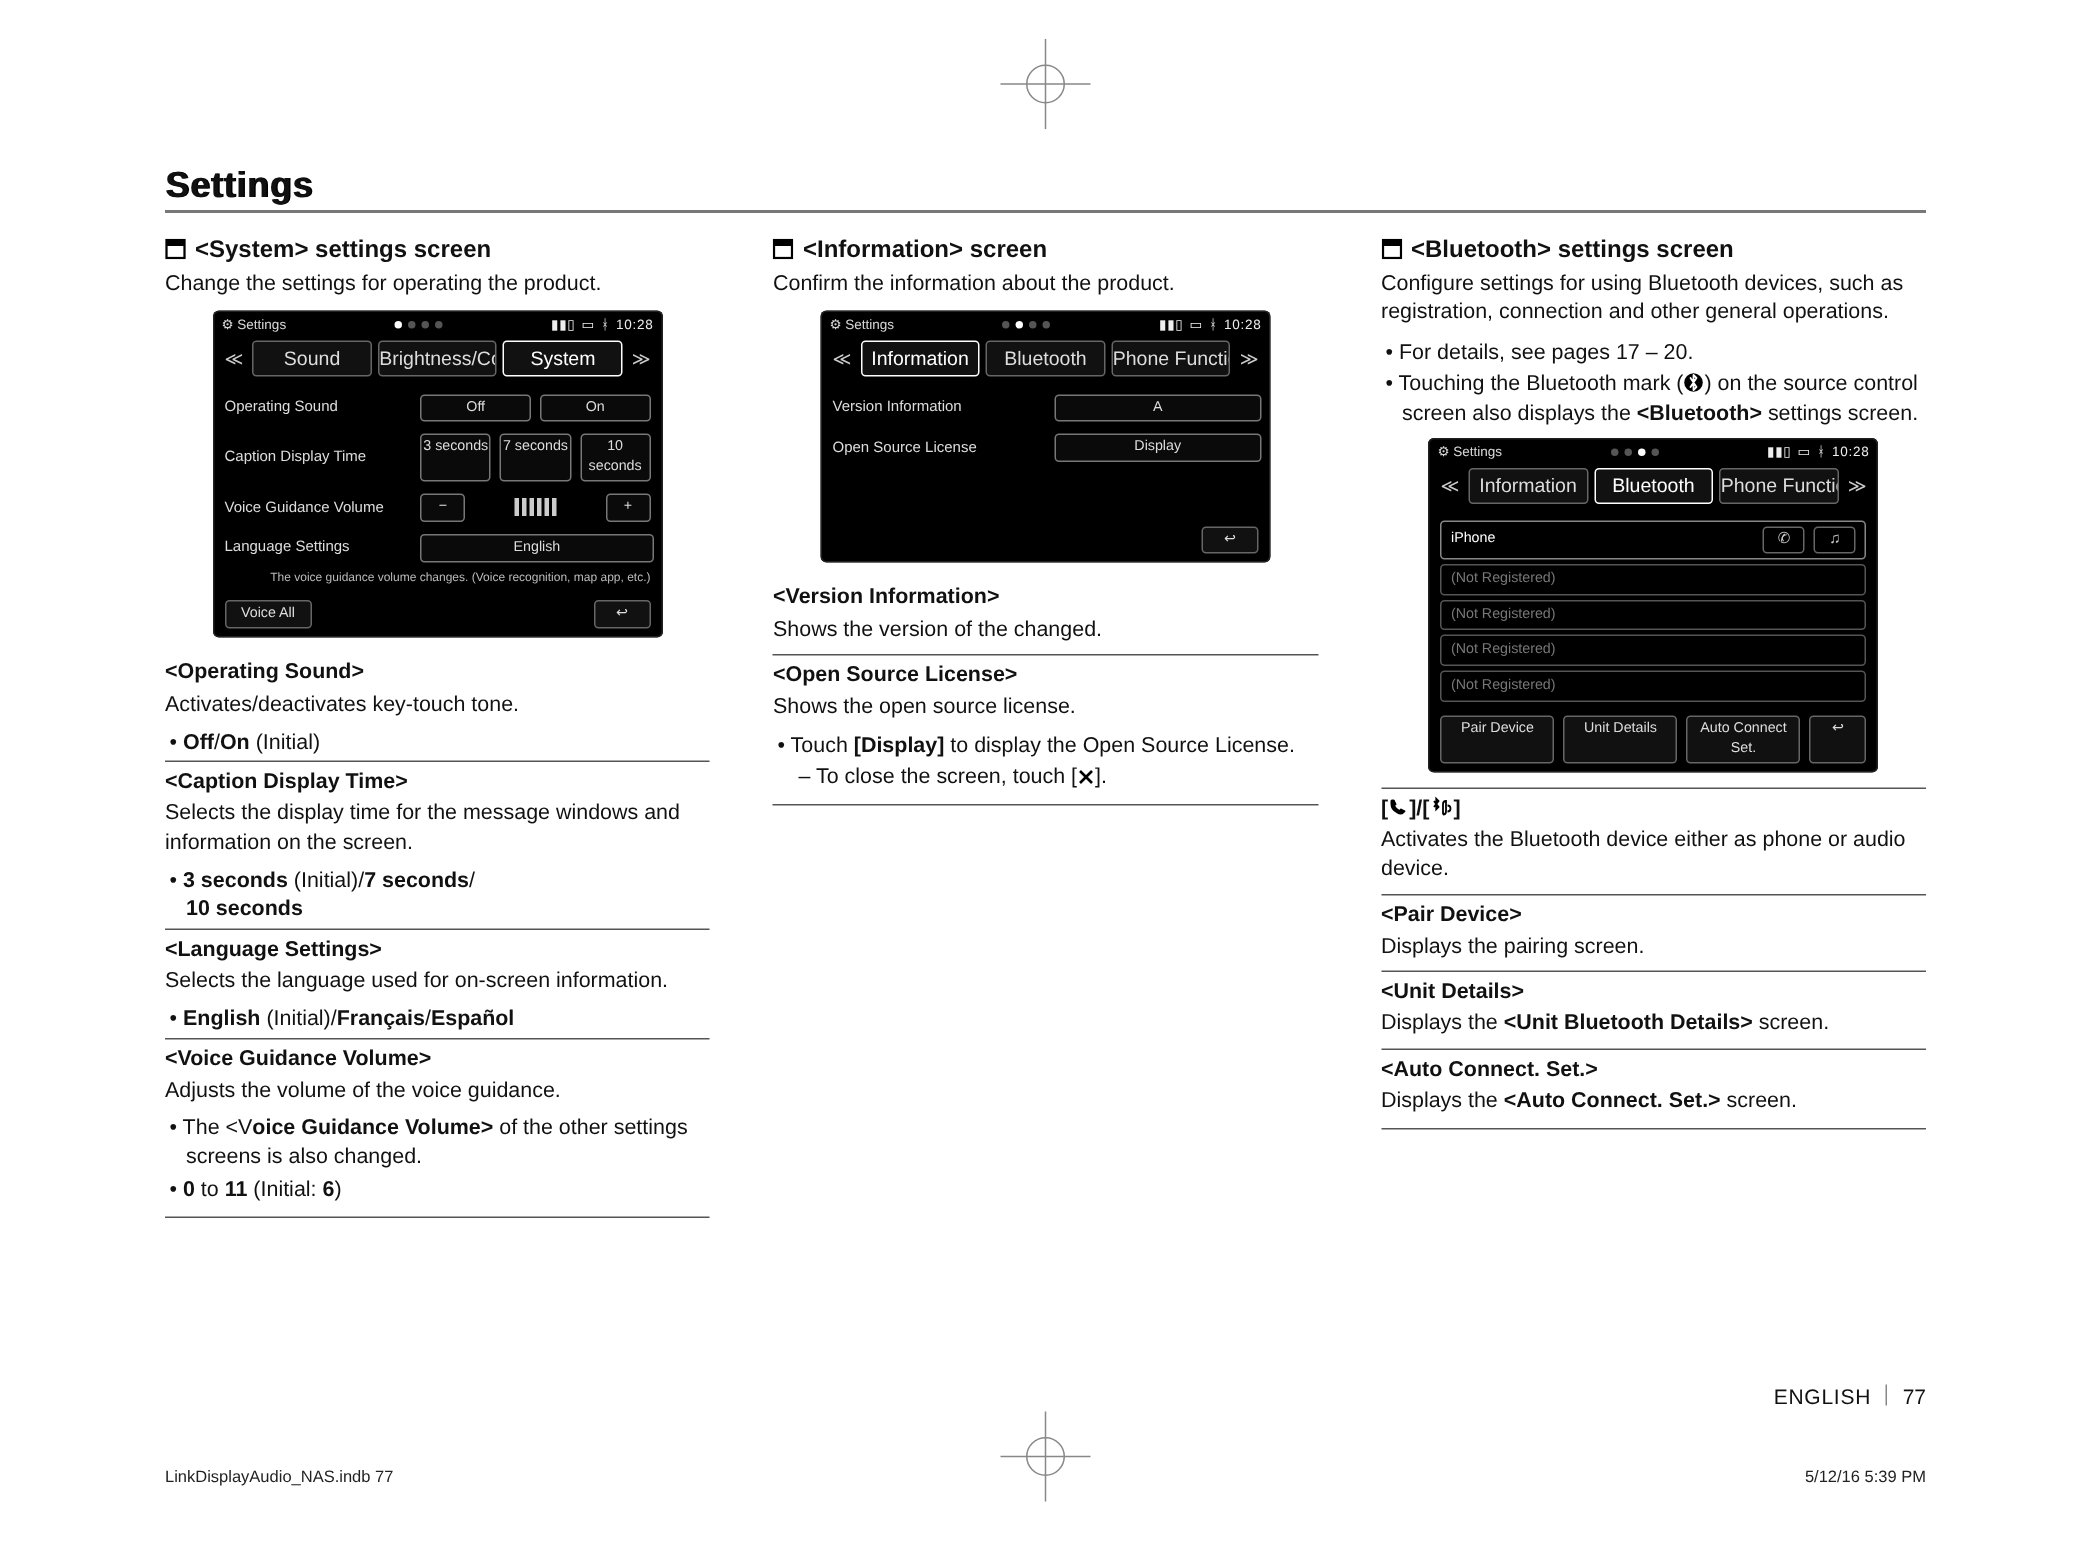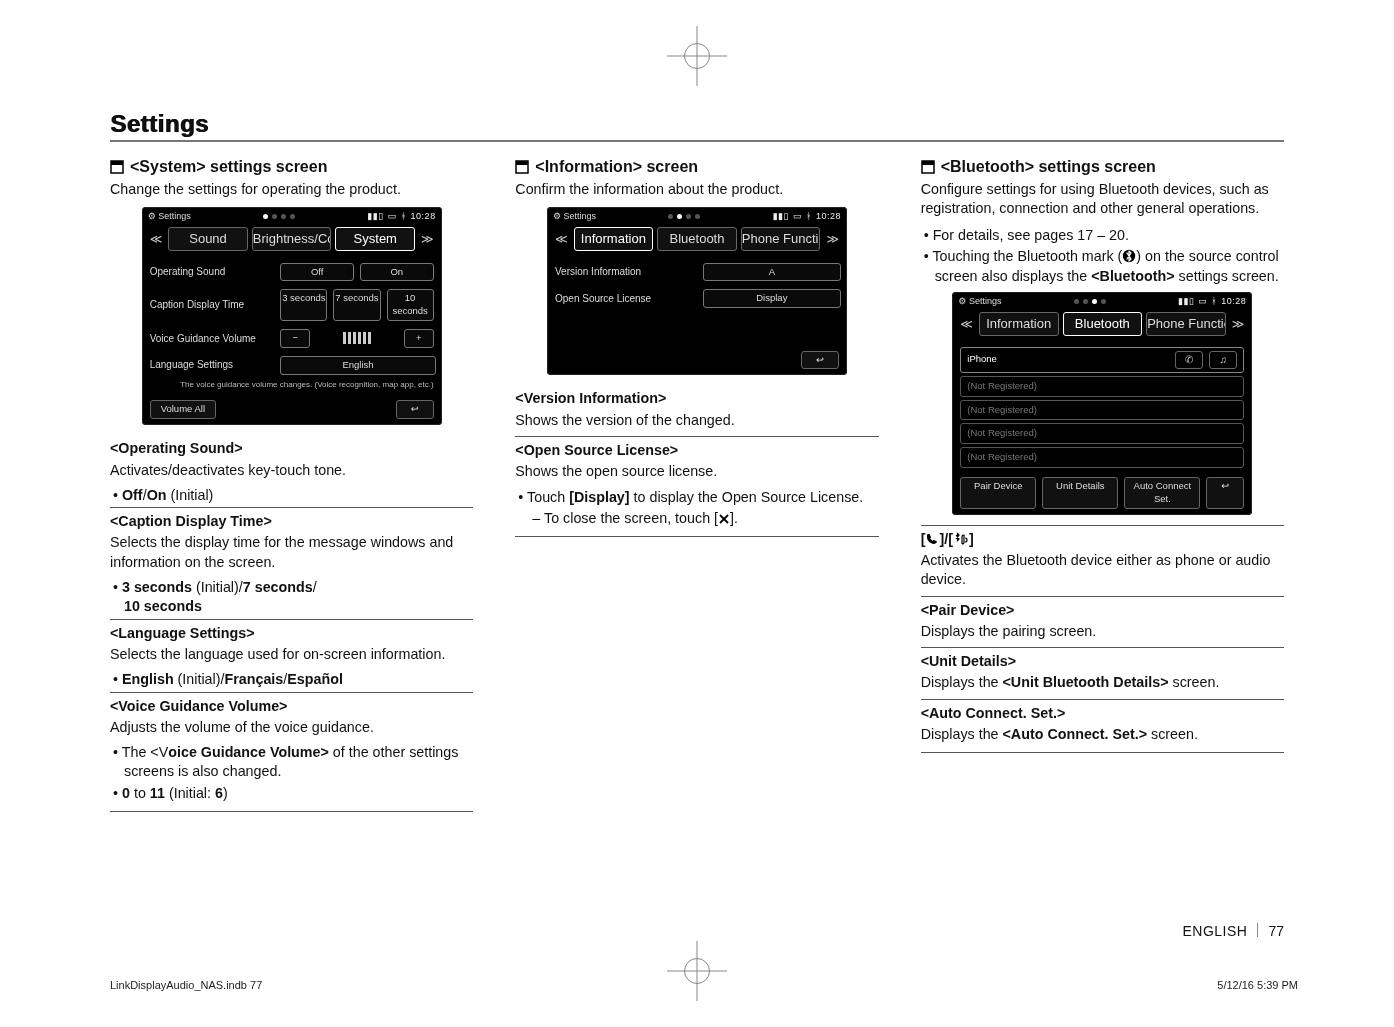--- a/index.html
+++ b/index.html
@@ -49,21 +49,21 @@
 .dev-footer .fbtn{border:1px solid #666;border-radius:3px;padding:2px 10px;color:#ddd;font-size:9.5px;background:#111}
 .dev-footer .fbtn.ret{padding:2px 14px}
 .btlist .listrow{border:1px solid #555;border-radius:3px;margin:3px 0;padding:3px 6px;color:#777;display:flex;justify-content:space-between;align-items:center;font-size:9.5px}
 .btlist .listrow.first{color:#fff;border-color:#888}
 .btlist .icons{display:flex;gap:6px}
 .btlist .ic{border:1px solid #666;border-radius:3px;width:26px;height:16px;display:flex;align-items:center;justify-content:center;color:#ccc;font-size:10px}
 .footer{position:absolute;left:110px;right:110px;bottom:88px;display:flex;justify-content:flex-end;font-size:14px;color:#111}
 .footer .eng{letter-spacing:.5px}
 .footer .sep{margin:0 10px;border-left:1px solid #888;height:14px}
 .indb{position:absolute;left:110px;bottom:36px;font-size:11px;color:#222}
-.ts{position:absolute;right:96px;bottom:36px;font-size:11px;color:#222}
+.ts{position:absolute;right:110px;bottom:36px;font-size:11px;color:#222}
 .reg-cross{position:absolute;left:50%;top:26px;transform:translateX(-50%);width:60px;height:60px;pointer-events:none}
 .reg-cross::before,.reg-cross::after{content:"";position:absolute;background:#888}
 .reg-cross::before{left:50%;top:0;width:1px;height:60px;transform:translateX(-.5px)}
 .reg-cross::after{top:50%;left:0;height:1px;width:60px;transform:translateY(-.5px)}
 .reg-cross .c{position:absolute;left:50%;top:50%;width:24px;height:24px;border:1px solid #888;border-radius:50%;transform:translate(-50%,-50%)}
 .reg-cross2{top:auto;bottom:26px}
 b{font-weight:700}
 </style>
 </head>
 <body>
@@ -144,21 +144,21 @@
               </div>
             <div class="dev-row">
                 <span class="label">Language Settings</span>
               <span class="vals">
                   <span class="pill wide">English</span>
                 </span>
               </div>
             <div class="dev-note">The voice guidance volume changes. (Voice recognition, map app, etc.)</div>
           </div>
           <div class="dev-footer">
-            <span class="fbtn">Volume All</span>
+            <span class="fbtn">Voice All</span>
             <span class="fbtn ret">↩</span>
           </div>
         </div>
       </div>
 
       <div class="setting-title first">&lt;Operating Sound&gt;</div>
       <div class="setting-body">Activates/deactivates key-touch tone.</div>
       <div class="bullet"><b>Off</b>/<b>On</b><span> (Initial)</span></div>
 
       <div class="setting-title">&lt;Caption Display Time&gt;</div>

